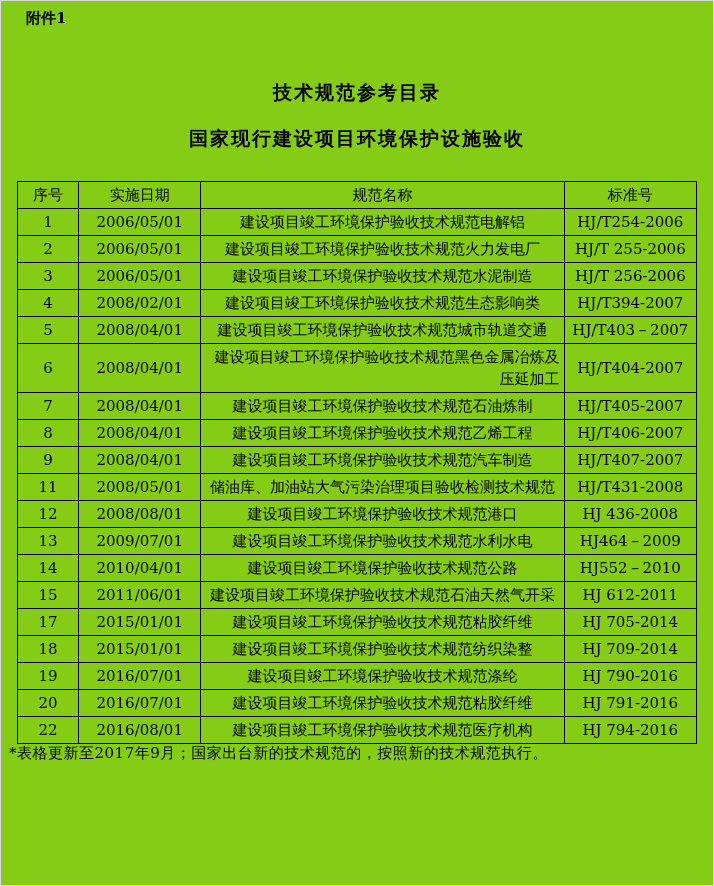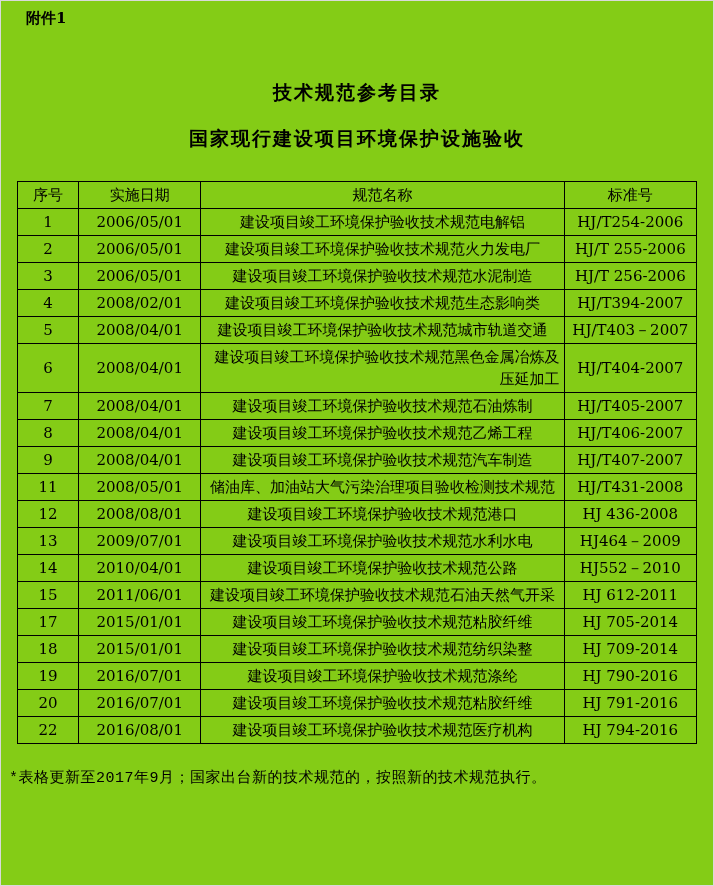--- a/index.html
+++ b/index.html
@@ -47,24 +47,23 @@
     line-height: 22px;
     overflow: hidden;
   }
   table.spec-table th { height: 22px; }
   .col-no   { width: 9%;   }
   .col-date { width: 18%; margin-top: 28px;  }
   .col-name { width: 53.5%; font-size: 16px; }
   .col-std  { width: 19.5%; }
   td.col-name.align-left { text-align: right; }
   .footnote {
-    margin: 24px 0 0 8px;
+    margin: 0 0 0 8px;
     font-size: 15px;
     letter-spacing: 0.5px;
-    font-family: Liberation Mono, monospace;
   }
 </style>
 </head>
 <body>
 
 <div class="page">
 
   <div class="attachment">附件1</div>
 
   <div class="doc-title">

